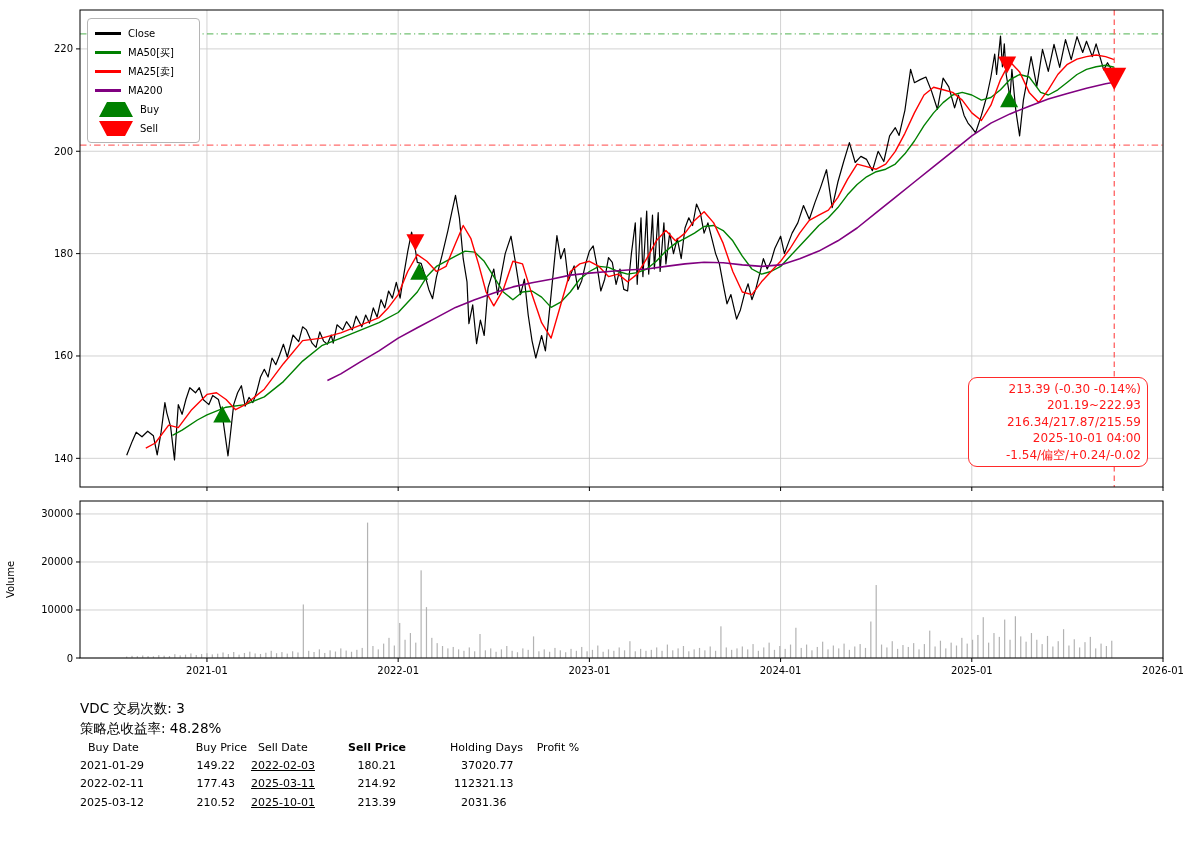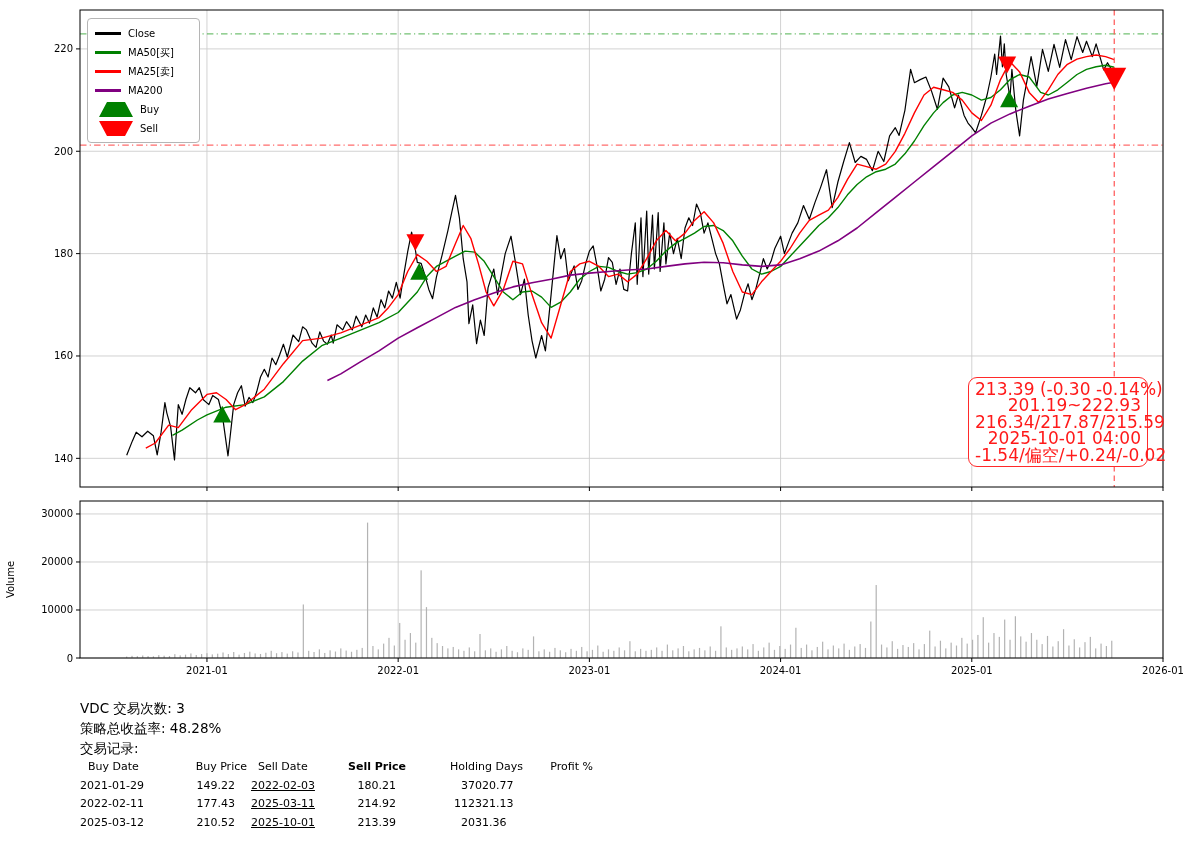--- a/index.html
+++ b/index.html
@@ -8,38 +8,38 @@
   #chart{position:absolute;left:0;top:0;}
   .legend{position:absolute;left:87px;top:18px;width:96px;background:#fff;
           border:1px solid #b5b5b5;border-radius:4px;padding:5px 8px 4px 7px;z-index:5;}
   .legend-item{display:flex;align-items:center;height:19px;gap:7px;font-size:10px;}
   .swatch-line{width:26px;height:3px;flex:0 0 26px;}
   .swatch-tri{width:0;height:0;flex:0 0 18px;margin-left:4px;}
   .tri-up{border-left:8px solid transparent;border-right:8px solid transparent;border-bottom:15px solid #008000;}
   .tri-down{border-left:8px solid transparent;border-right:8px solid transparent;border-top:15px solid #ff0000;}
   .annotation{position:absolute;left:968px;top:377px;width:166px;background:#fff;
               border:1.6px solid #ff2a2a;border-radius:9px;padding:3px 6px;z-index:6;
-              font-size:17px;line-height:16.4px;color:#ff1a1a;text-align:right;white-space:nowrap;}
+              font-size:12px;line-height:16.4px;color:#ff1a1a;text-align:right;white-space:nowrap;}
   .bottom-text{position:absolute;left:80px;top:699px;font-size:13.5px;line-height:19.8px;}
   .trow{display:flex;height:18.4px;line-height:18.4px;font-size:11px;}
   .c{white-space:nowrap;}
   
   .r1{width:86px;text-align:left;}
   .r2{width:69px;text-align:right;}
   .r3{width:95px;text-align:left;margin-left:4px;padding-left:12px;box-sizing:border-box;text-decoration:underline;}
   .r4{width:62px;text-align:right;}
   .r5{width:86px;text-align:right;}
   .r6{width:64px;}
   
   .h1{width:86px;text-align:left;padding-left:8px;box-sizing:border-box;}
   .h2{width:81px;text-align:right;}
   .h3{width:90px;text-align:left;margin-left:11px;}
   .h4{width:70px;font-weight:bold;}
   .h5{width:105px;text-align:right;}
-  .h6{width:70px;text-align:right;}
+  .h6{width:70px;text-align:center;}
 </style>
 </head>
 <body>
 
 <div class="page">
 
   <svg id="chart" width="1198" height="690">
       <g>
         <line x1="206.96186440677752" x2="206.96186440677752" y1="10" y2="487" stroke="#cdcdcd" stroke-width="0.9"></line>
         <line x1="206.96186440677752" x2="206.96186440677752" y1="501" y2="658" stroke="#cdcdcd" stroke-width="0.9"></line>
@@ -337,21 +337,20 @@
     <div>213.39 (-0.30 -0.14%)</div>
     <div>201.19~222.93</div>
     <div>216.34/217.87/215.59</div>
     <div>2025-10-01 04:00</div>
     <div>-1.54/偏空/+0.24/-0.02</div>
   </div>
 
   <div class="bottom-text">
     <div>VDC 交易次数: 3</div>
     <div>策略总收益率: 48.28%</div>
-    <div>交易记录:</div>
 
     <div class="trow">
       <span class="c h1">Buy Date</span>
       <span class="c h2">Buy Price</span>
       <span class="c h3">Sell Date</span>
       <span class="c h4">Sell Price</span>
       <span class="c h5">Holding Days</span>
       <span class="c h6">Profit %</span>
     </div>
     <div class="trow">

